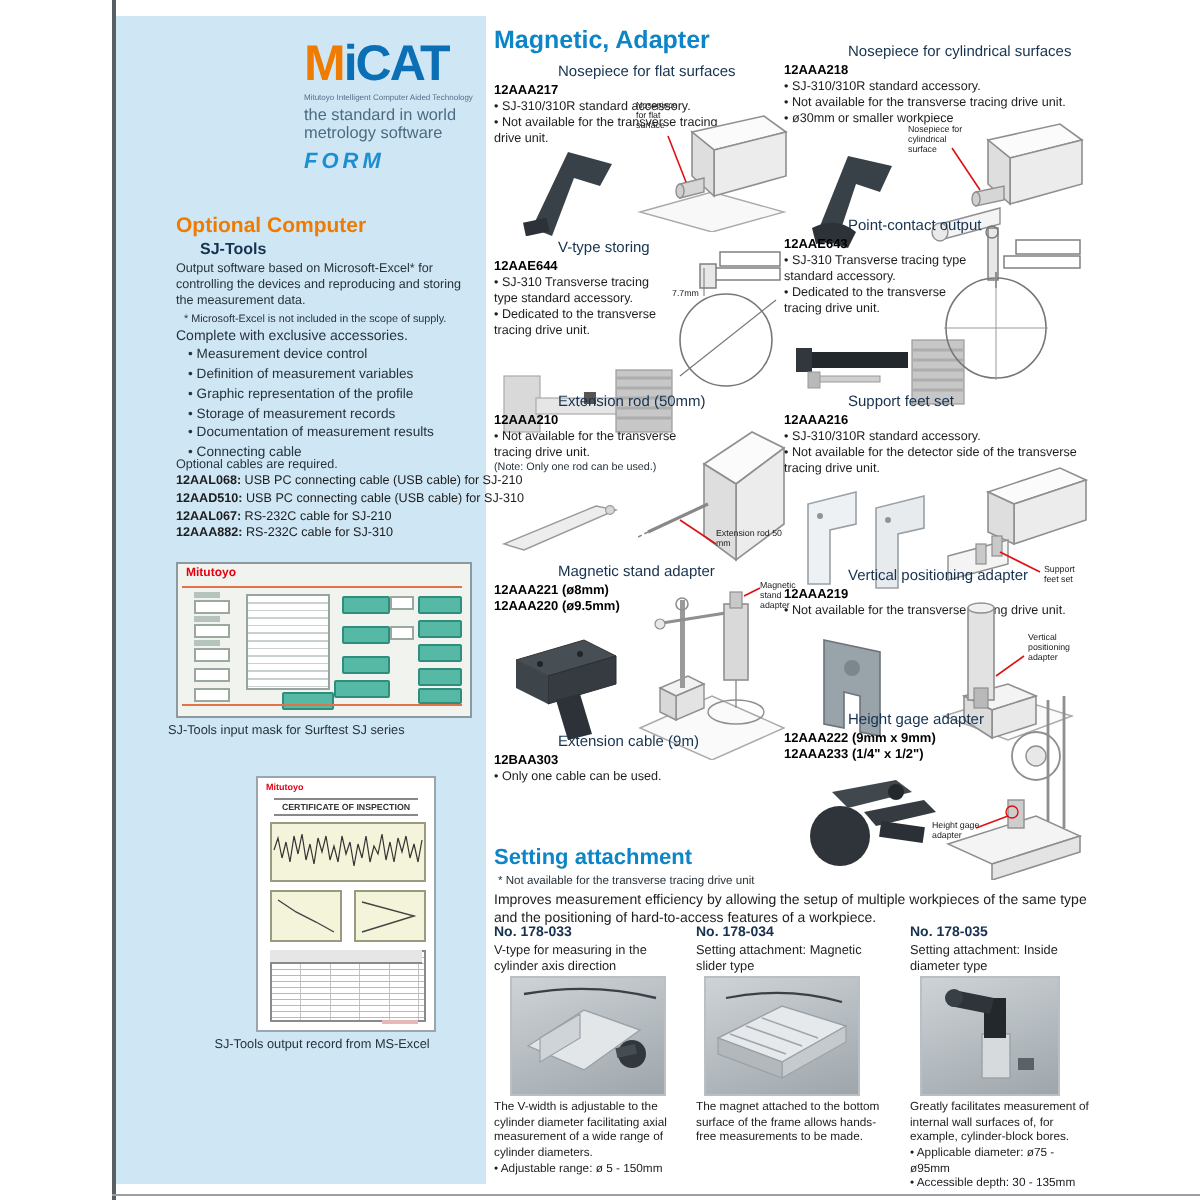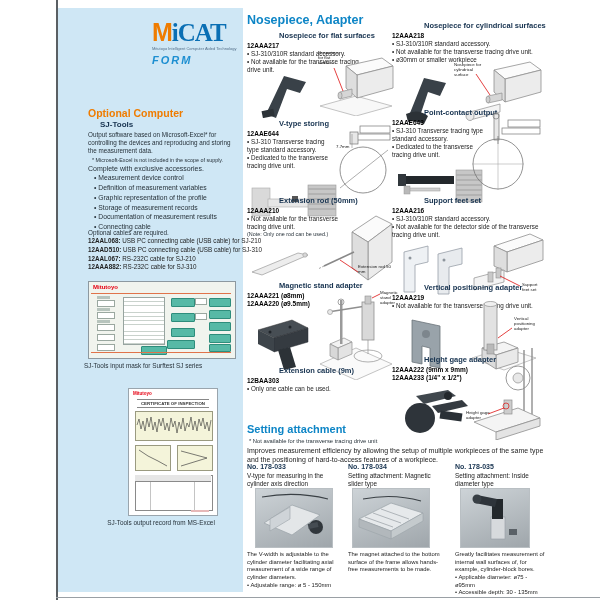--- a/index.html
+++ b/index.html
@@ -6,21 +6,21 @@
   body{width:600px;height:600px;background:#fff;font-family:"Liberation Sans",sans-serif;position:relative;overflow:hidden;color:#222;}
   .abs{position:absolute;}
   .edge-line{left:56px;top:0;width:2px;height:600px;background:#5a5f63;}
   .bottom-line{left:56px;top:597px;width:544px;height:1px;background:#9aa0a5;}
   .blue-panel{left:58px;top:8px;width:185px;height:584px;background:#cfe7f5;}
 
   
   .logo{left:152px;top:20px;width:86px;}
   .logo-micat{font-size:25px;font-weight:bold;letter-spacing:-1px;line-height:1;}
   .logo-m{color:#ef7c00;}
-  .logo-rest{color:#0a6fb4;font-family:Liberation Serif, serif;}
+  .logo-rest{color:#0a6fb4;}
   .logo-sub{font-size:4px;color:#55708a;margin-top:1px;white-space:nowrap;overflow:hidden;}
   .logo-tag{font-size:8.2px;color:#4d6b80;line-height:1.15;margin-top:2px;}
   .logo-form{font-size:11px;font-weight:bold;font-style:italic;color:#1d8fd1;letter-spacing:2px;margin-top:3px;}
 
   
   .h-orange{font-size:10.5px;font-weight:bold;color:#ef7c00;}
   .h-dark{font-size:8px;font-weight:bold;color:#16324f;}
   .body-sm{font-size:6.3px;line-height:1.3;color:#27323a;}
   .note-tiny{font-size:5.4px;color:#27323a;}
   .feat{margin:0;padding:0;list-style:none;font-size:6.8px;line-height:1.45;color:#27323a;}
@@ -45,21 +45,21 @@
               border-top:1px solid #888;border-bottom:1px solid #888;padding:1px 0;}
   .chartbox{position:absolute;background:#f4f4da;border:1px solid #9a9a80;}
   .cert-table{position:absolute;left:6px;top:86px;width:76px;height:34px;border:1px solid #8a8a8a;
       background-image:repeating-linear-gradient(to bottom,transparent 0 2.6px,#b9b9b9 2.6px 3px),
                        repeating-linear-gradient(to right,transparent 0 14.2px,#c4c4c4 14.2px 14.7px);}
   .cert-thead{position:absolute;left:6px;top:86px;width:76px;height:6px;background:#e6e6e6;border-bottom:1px solid #8a8a8a;}
 
   
   .h-blue-lg{font-size:12.5px;font-weight:bold;color:#0d85c6;}
   .h-blue-md{font-size:11px;font-weight:bold;color:#0d85c6;}
-  .sec-title{font-size:7.5px;font-weight:bold;color:#16324f;padding-left:32px;}
+  .sec-title{font-size:7.5px;font-weight:normal;color:#16324f;padding-left:32px;}
   .part{font-size:6.5px;font-weight:bold;color:#000;line-height:1.3;}
   .bullets{margin:0;padding:0;list-style:none;font-size:6.3px;line-height:1.25;color:#1d1d1d;}
   .bullets li::before{content:"• ";}
   .diag-label{font-size:4.4px;line-height:1.15;color:#222;}
   .dim-label{font-size:4.4px;color:#222;}
   .settings-no{font-size:7px;font-weight:bold;color:#16324f;}
   .settings-name{font-size:6.4px;line-height:1.25;color:#1d1d1d;}
   .settings-desc{font-size:5.9px;line-height:1.3;color:#1d1d1d;}
   .settings-desc .b::before{content:"• ";}
   .photo-frame{background:linear-gradient(160deg,#cdd3d7,#9fa6ab);border:1px solid #b9bfc3;}
@@ -68,20 +68,21 @@
 </head>
 <body>
 
 <div class="abs edge-line"></div>
 <div class="abs bottom-line"></div>
 <div class="abs blue-panel"></div>
 
 <div class="abs logo">
   <div class="logo-micat"><span class="logo-m">M</span><span class="logo-rest">iCAT</span></div>
   <div class="logo-sub">Mitutoyo Intelligent Computer Aided Technology</div>
+  <div class="logo-tag">the standard in world metrology software</div>
   <div class="logo-form">FORM</div>
 </div>
 
 <div class="abs h-orange" style="left:88px;top:107px;">Optional Computer</div>
 <div class="abs h-dark" style="left:100px;top:120px;">SJ-Tools</div>
 <div class="abs body-sm" style="left:88px;top:131px;width:150px;">Output software based on Microsoft-Excel* for controlling the devices and reproducing and storing the measurement data.</div>
 <div class="abs note-tiny" style="left:92px;top:157px;width:148px;">* Microsoft-Excel is not included in the scope of supply.</div>
 <div class="abs body-sm" style="left:88px;top:164px;width:150px;font-size:7px;">Complete with exclusive accessories.</div>
 <ul class="abs feat" style="left:94px;top:173px;width:146px;">
   <li>Measurement device control</li>
@@ -144,21 +145,21 @@
     <svg width="34" height="24" viewBox="0 0 34 24">
       <polyline fill="none" stroke="#444" stroke-width="0.7" points="3,5 29,12 3,20"></polyline>
     </svg>
   </div>
   <div class="cert-table"></div>
   <div class="cert-thead"></div>
   <div class="abs" style="left:62px;top:121px;width:18px;height:2px;background:#e6b8b8;"></div>
 </div>
 <div class="abs caption" style="left:88px;top:519px;width:146px;">SJ-Tools output record from MS-Excel</div>
 
-<div class="abs h-blue-lg" style="left:247px;top:13px;">Nosepiece, Adapter</div>
+<div class="abs h-blue-lg" style="left:247px;top:13px;">Magnetic, Adapter</div>
 
 <div class="abs sec-title" style="left:247px;top:31px;text-align:center;">Nosepiece for flat surfaces</div>
 <div class="abs part" style="left:247px;top:42px;">12AAA217</div>
 <ul class="abs bullets" style="left:247px;top:50px;width:112px;">
   <li>SJ-310/310R standard accessory.</li>
   <li>Not available for the transverse tracing drive unit.</li>
 </ul>
 <div class="abs" style="left:252px;top:68px;width:62px;height:50px;">
   <svg width="62" height="50" viewBox="0 0 62 50">
     <path d="M14 46 L32 8 L54 14 L48 25 L35 21 L24 50 Z" fill="#394148"></path>

